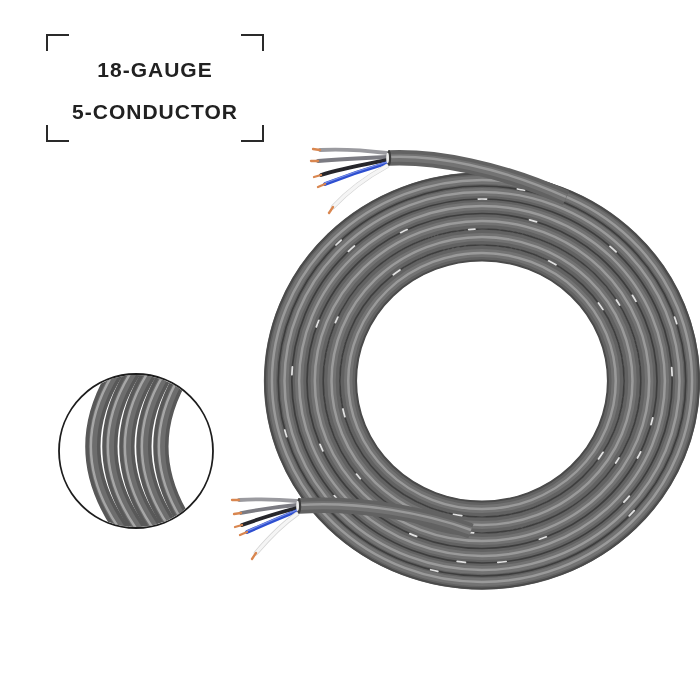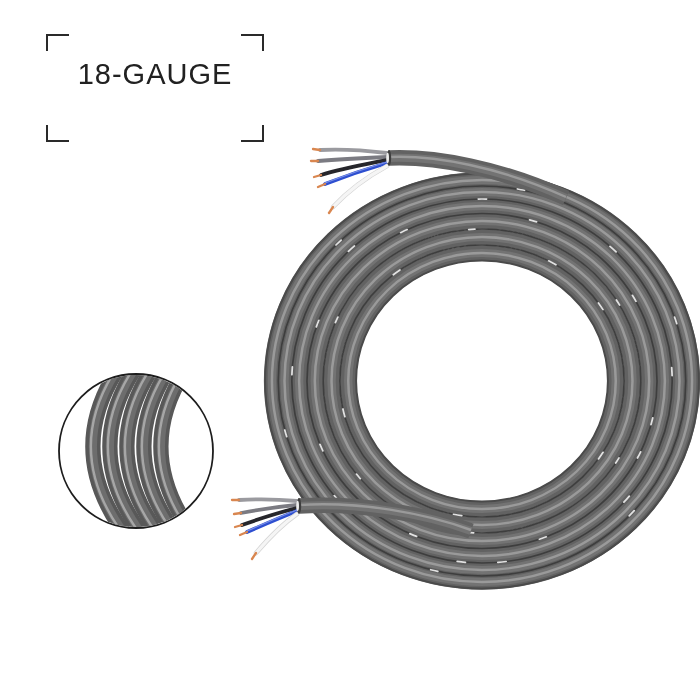--- a/index.html
+++ b/index.html
@@ -9,21 +9,21 @@
   }
   
   .spec{position:absolute;left:46px;top:34px;width:218px;height:108px;}
   .corner{position:absolute;width:21px;height:15px;}
   .corner.tl{left:0;top:0;border-top:2.5px solid var(--bracket);border-left:2.5px solid var(--bracket);}
   .corner.tr{right:0;top:0;border-top:2.5px solid var(--bracket);border-right:2.5px solid var(--bracket);}
   .corner.bl{left:0;bottom:0;border-bottom:2.5px solid var(--bracket);border-left:2.5px solid var(--bracket);}
   .corner.br{right:0;bottom:0;border-bottom:2.5px solid var(--bracket);border-right:2.5px solid var(--bracket);}
   .spec-line{
     position:absolute;left:0;width:100%;text-align:center;
-    font-weight:normal;font-size:29px;letter-spacing:1px;color:var(--headline_text);
+    font-weight:bold;font-size:21px;letter-spacing:1px;color:var(--headline_text);
     white-space:nowrap;
   }
   .spec-line.l1{top:24px;}
   .spec-line.l2{top:66px;}
   
   .caption{
     position:absolute;left:8px;top:543px;width:276px;text-align:center;
     font-size:16.5px;line-height:29px;color:var(--caption_text);font-weight:400;
   }
   
@@ -56,20 +56,21 @@
 <body>
 
 <div class="stage">
 
   <div class="spec">
     <div class="corner tl"></div>
     <div class="corner tr"></div>
     <div class="corner bl"></div>
     <div class="corner br"></div>
     <div class="spec-line l1">18-GAUGE</div>
+    <div class="spec-line l2">5-CONDUCTOR</div>
   </div>
 
   <svg class="art" width="700" height="700" viewBox="0 0 700 700">
 
     <g transform="translate(482,381) scale(1.045,1)">
 
       <circle class="wBase" r="128"></circle>
         <circle class="wBase" r="144"></circle>
         <circle class="wBase" r="160"></circle>
       <circle class="wBase" r="175"></circle>

